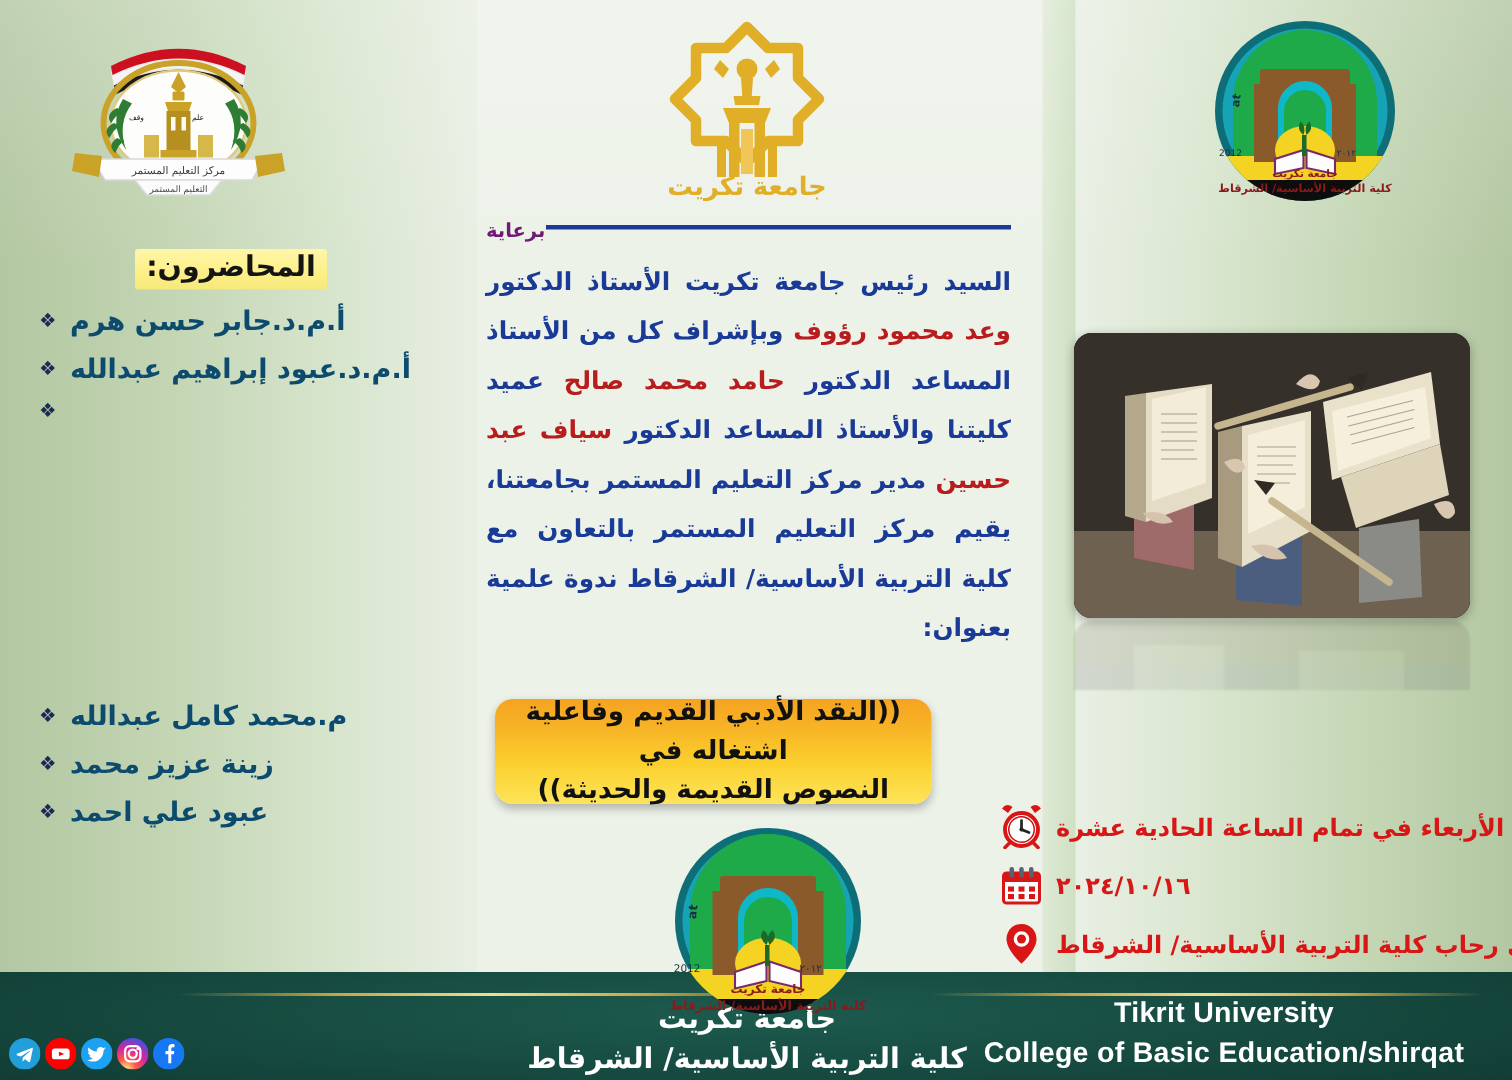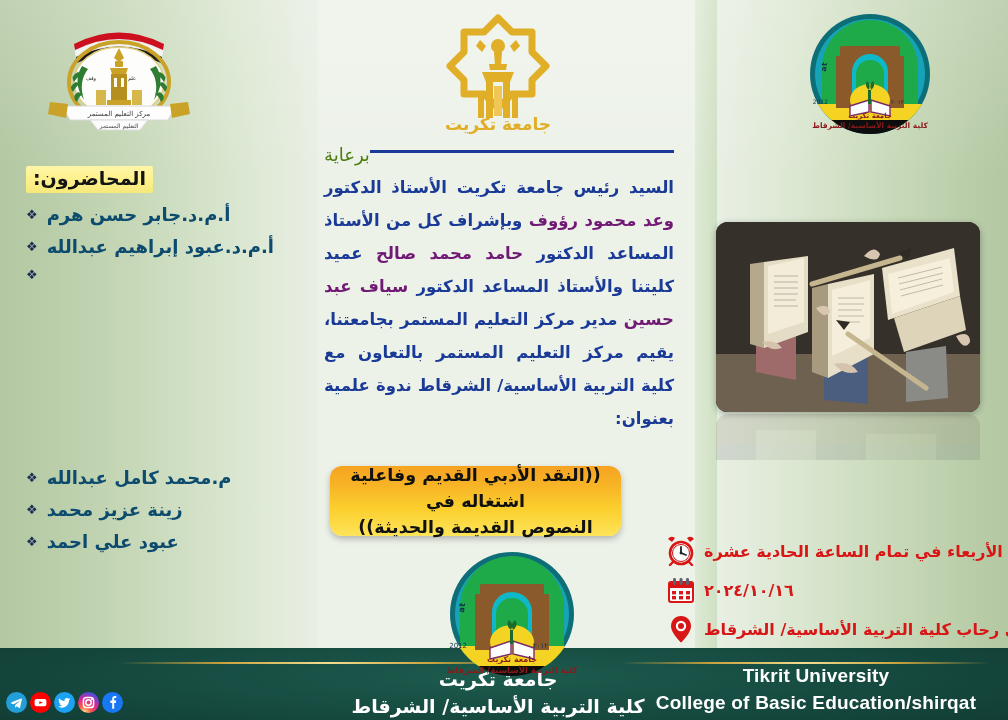--- a/index.html
+++ b/index.html
@@ -28,44 +28,44 @@
   .bg-rightpanel{position:absolute;left:695px;top:0;width:22px;height:648px;
     background:linear-gradient(90deg,#dfead6,#cfe0c3);}
 
   
   .logo-tl{position:absolute;left:44px;top:14px;width:150px;height:120px;}
   .logo-tr{position:absolute;left:806px;top:12px;width:128px;height:124px;}
   .logo-center-top{position:absolute;left:432px;top:2px;width:132px;height:132px;}
   .logo-bottom{position:absolute;left:442px;top:552px;width:140px;height:130px;z-index:30;}
 
   
-  .block{position:absolute;text-align:left;}
+  .block{position:absolute;text-align:center;}
   .block-head{
     font-size:19px;font-weight:bold;color:#141414;
     background:linear-gradient(180deg,#fff6a8 0%,#fdf08a 55%,#f6e87a 100%);
     display:inline-block;padding:1px 7px 2px 7px;border-radius:2px;
     line-height:1.25;
   }
   .namerow{display:flex;flex-direction:row-reverse;align-items:center;
     justify-content:flex-start;gap:9px;margin-top:11px;}
   .bullet{color:#1a2a55;font-size:13px;line-height:1;flex:0 0 auto;}
   .namerow .nm{font-size:18px;font-weight:bold;color:#0c4a6e;white-space:nowrap;}
 
   #speakers{right:722px;top:166px;width:260px;}
   #committee{right:722px;top:456px;width:260px;}
   #speakers .block-head,#committee .block-head{margin-right:4px;}
 
   
   #body-text{position:absolute;right:334px;top:138px;width:350px;
     text-align:justify;text-align-last:justify;direction:rtl;
     font-size:16.5px;line-height:33px;color:#1a3a97;font-weight:bold;}
-  #body-text .red{color:#701a75;}
+  #body-text .red{color:#b91c1c;}
   .kashida-line{display:flex;flex-direction:row-reverse;align-items:center;
     gap:0;white-space:nowrap;}
-  .kashida-line .kw{color:#4d7c0f;font-weight:normal;font-size:18px;}
+  .kashida-line .kw{color:#701a75;font-weight:bold;font-size:13px;}
   .kashida-line .bar{flex:1 1 auto;height:3px;background:#1a3a97;
     margin:0 0 6px 0;}
 
   
   #title-banner{position:absolute;left:330px;top:466px;width:291px;height:70px;
     border-radius:12px;
     background:linear-gradient(180deg,#f6a321 0%,#f7b426 28%,#fbd02e 62%,#fde45a 100%);
     box-shadow:0 3px 6px rgba(0,0,0,.25);
     display:flex;align-items:center;justify-content:center;
     padding:4px 12px;box-sizing:border-box;}

